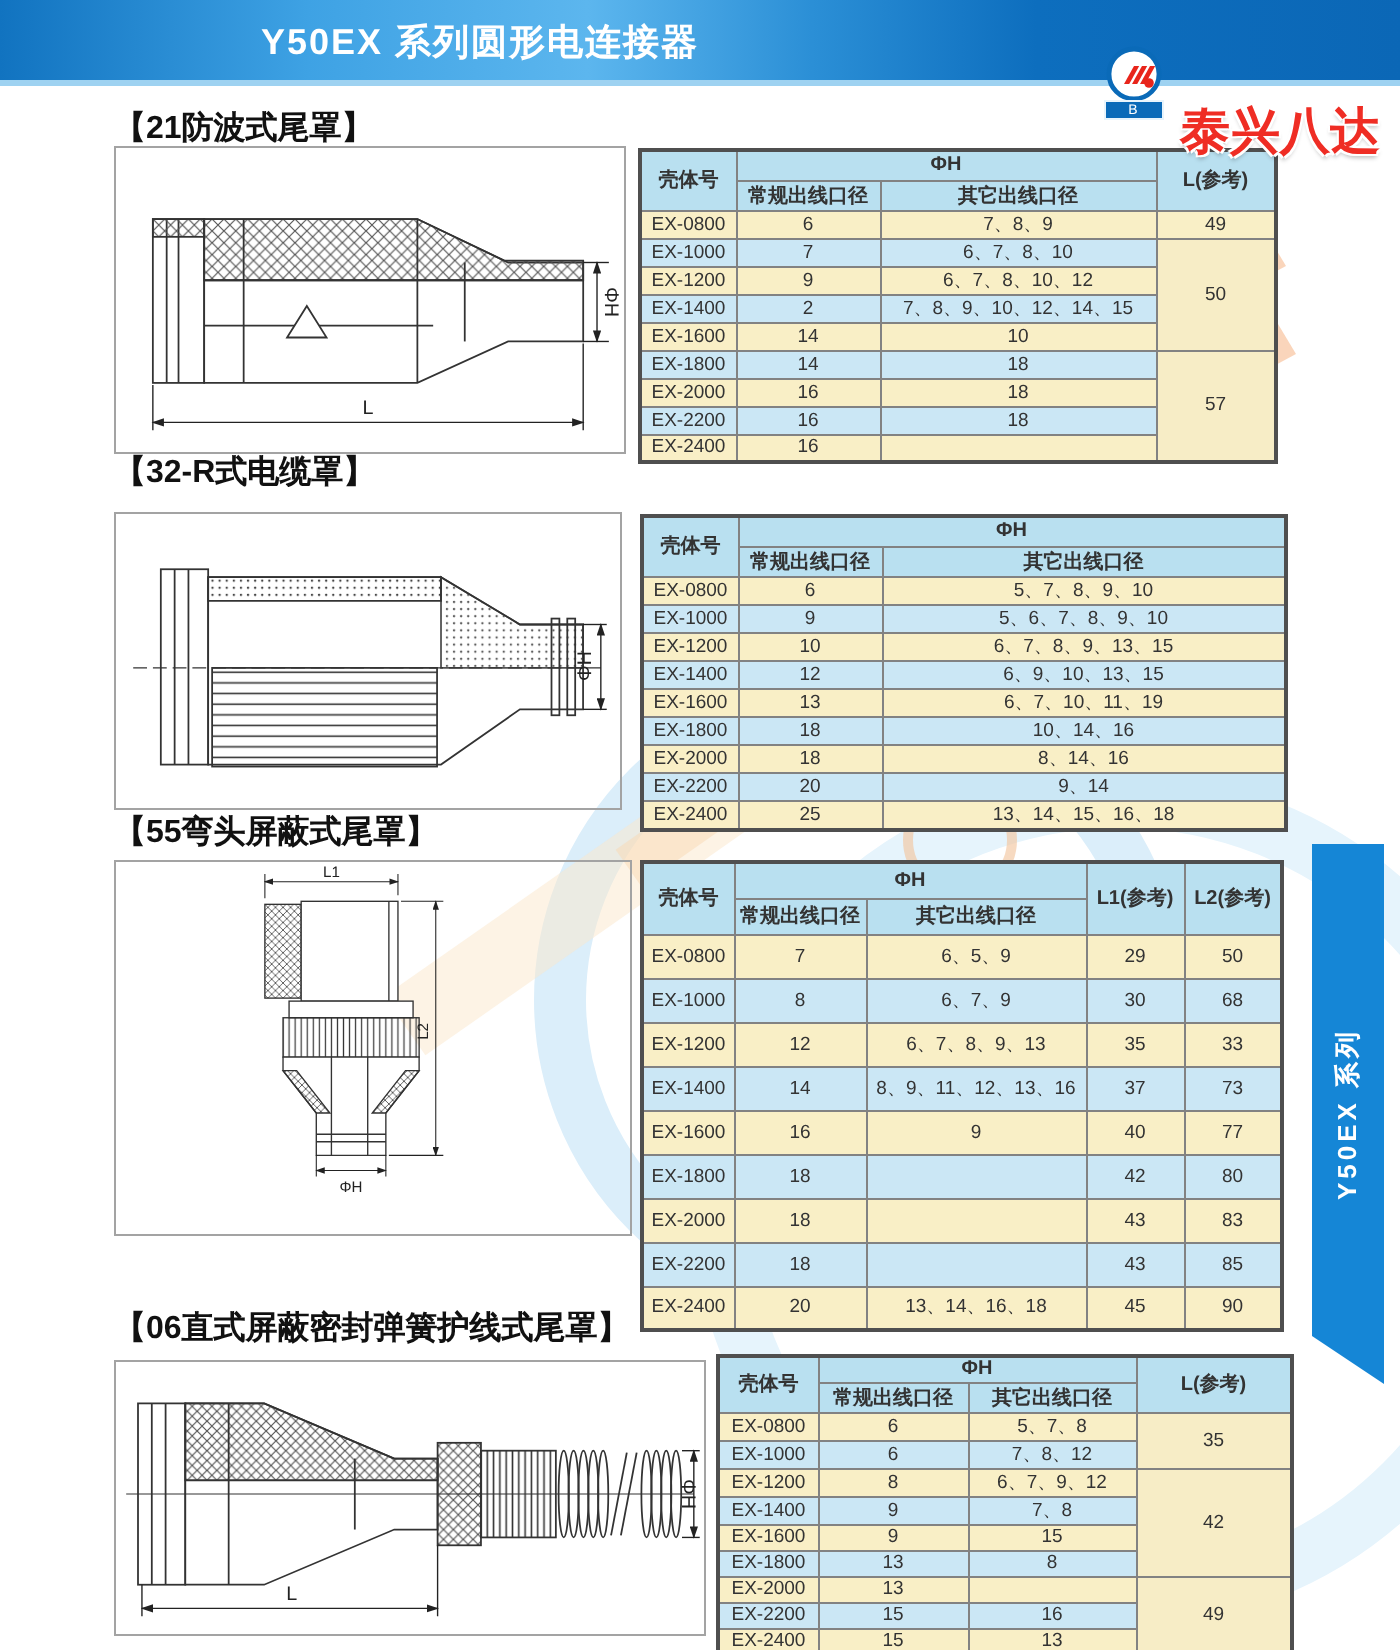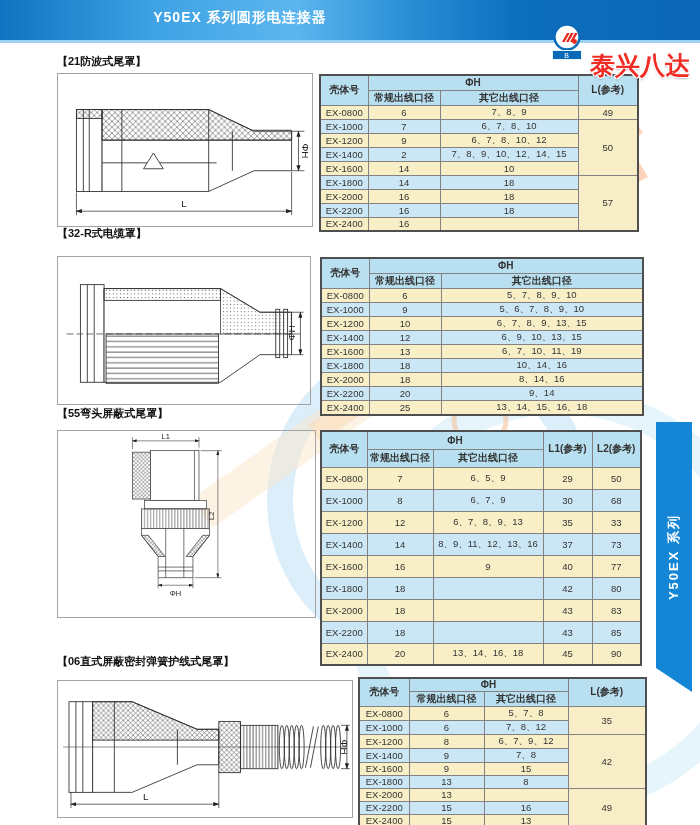--- a/index.html
+++ b/index.html
@@ -4,32 +4,32 @@
 <style>
   html,body{margin:0;padding:0;}
   body{width:700px;height:825px;position:relative;overflow:hidden;background:#fff;
        font-family:"Liberation Sans","DejaVu Sans",sans-serif;}
   .page{position:absolute;inset:0;}
   
   .hdr{position:absolute;left:0;top:0;width:700px;height:40px;
        background:linear-gradient(90deg,#1173c0 0%,#3ea2e4 22%,#5cb6ee 42%,#2b8fd6 58%,#0d6ebe 74%,#0b67b6 100%);
        border-bottom:3px solid #9ed2f1;z-index:2;}
   .hdr-title{position:absolute;left:0;top:9px;width:480px;text-align:center;
-       font-size:14px;font-weight:bold;color:#fff;letter-spacing:1px;}
+       font-size:18px;font-weight:bold;color:#fff;letter-spacing:1px;}
   .brand{position:absolute;right:10px;top:1px;display:flex;align-items:center;gap:7px;}
   .logo-mark{display:flex;flex-direction:column;align-items:center;}
   .logo-badge{margin-top:-3px;background:#0a6ab8;color:#fff;font-size:7px;width:30px;height:10px;
        line-height:10px;text-align:center;letter-spacing:5px;border:1px solid #e8f4fc;padding-left:4px;box-sizing:border-box;}
   .brand-name{font-size:25px;font-weight:bold;color:#ef2d24;
        text-shadow:-1px -1px 0 #fff,1px -1px 0 #fff,-1px 1px 0 #fff,1px 1px 0 #fff,0 2px 2px rgba(0,0,0,.25);margin-top:48px;}
   
   .watermark{position:absolute;left:0;top:0;z-index:0;}
   
   .sec{position:absolute;left:0;top:0;z-index:1;}
-  .sec-title{position:absolute;margin:0;font-size:11px;font-weight:bold;color:#111;white-space:nowrap;}
+  .sec-title{position:absolute;margin:0;font-size:16px;font-weight:bold;color:#111;white-space:nowrap;}
   .draw-box{position:absolute;border:1px solid #a3a3a3;box-sizing:border-box;}
   .draw-box svg{display:block;width:100%;height:100%;}
   svg text{font-family:"Liberation Sans","DejaVu Sans",sans-serif;font-size:10px;fill:#222;}
   
   .spec-table{position:absolute;border-collapse:collapse;table-layout:fixed;
        border:2px solid #4f4f4f;background:#86efac;}
   .spec-table th,.spec-table td{border:1px solid #828282;text-align:center;vertical-align:middle;
        padding:0 1px;font-size:9.5px;color:#333;white-space:nowrap;overflow:hidden;}
   .spec-table th{background:#b9e0f0;font-weight:bold;font-size:10px;}
   .row-yellow td{background:#f9efc6;}

